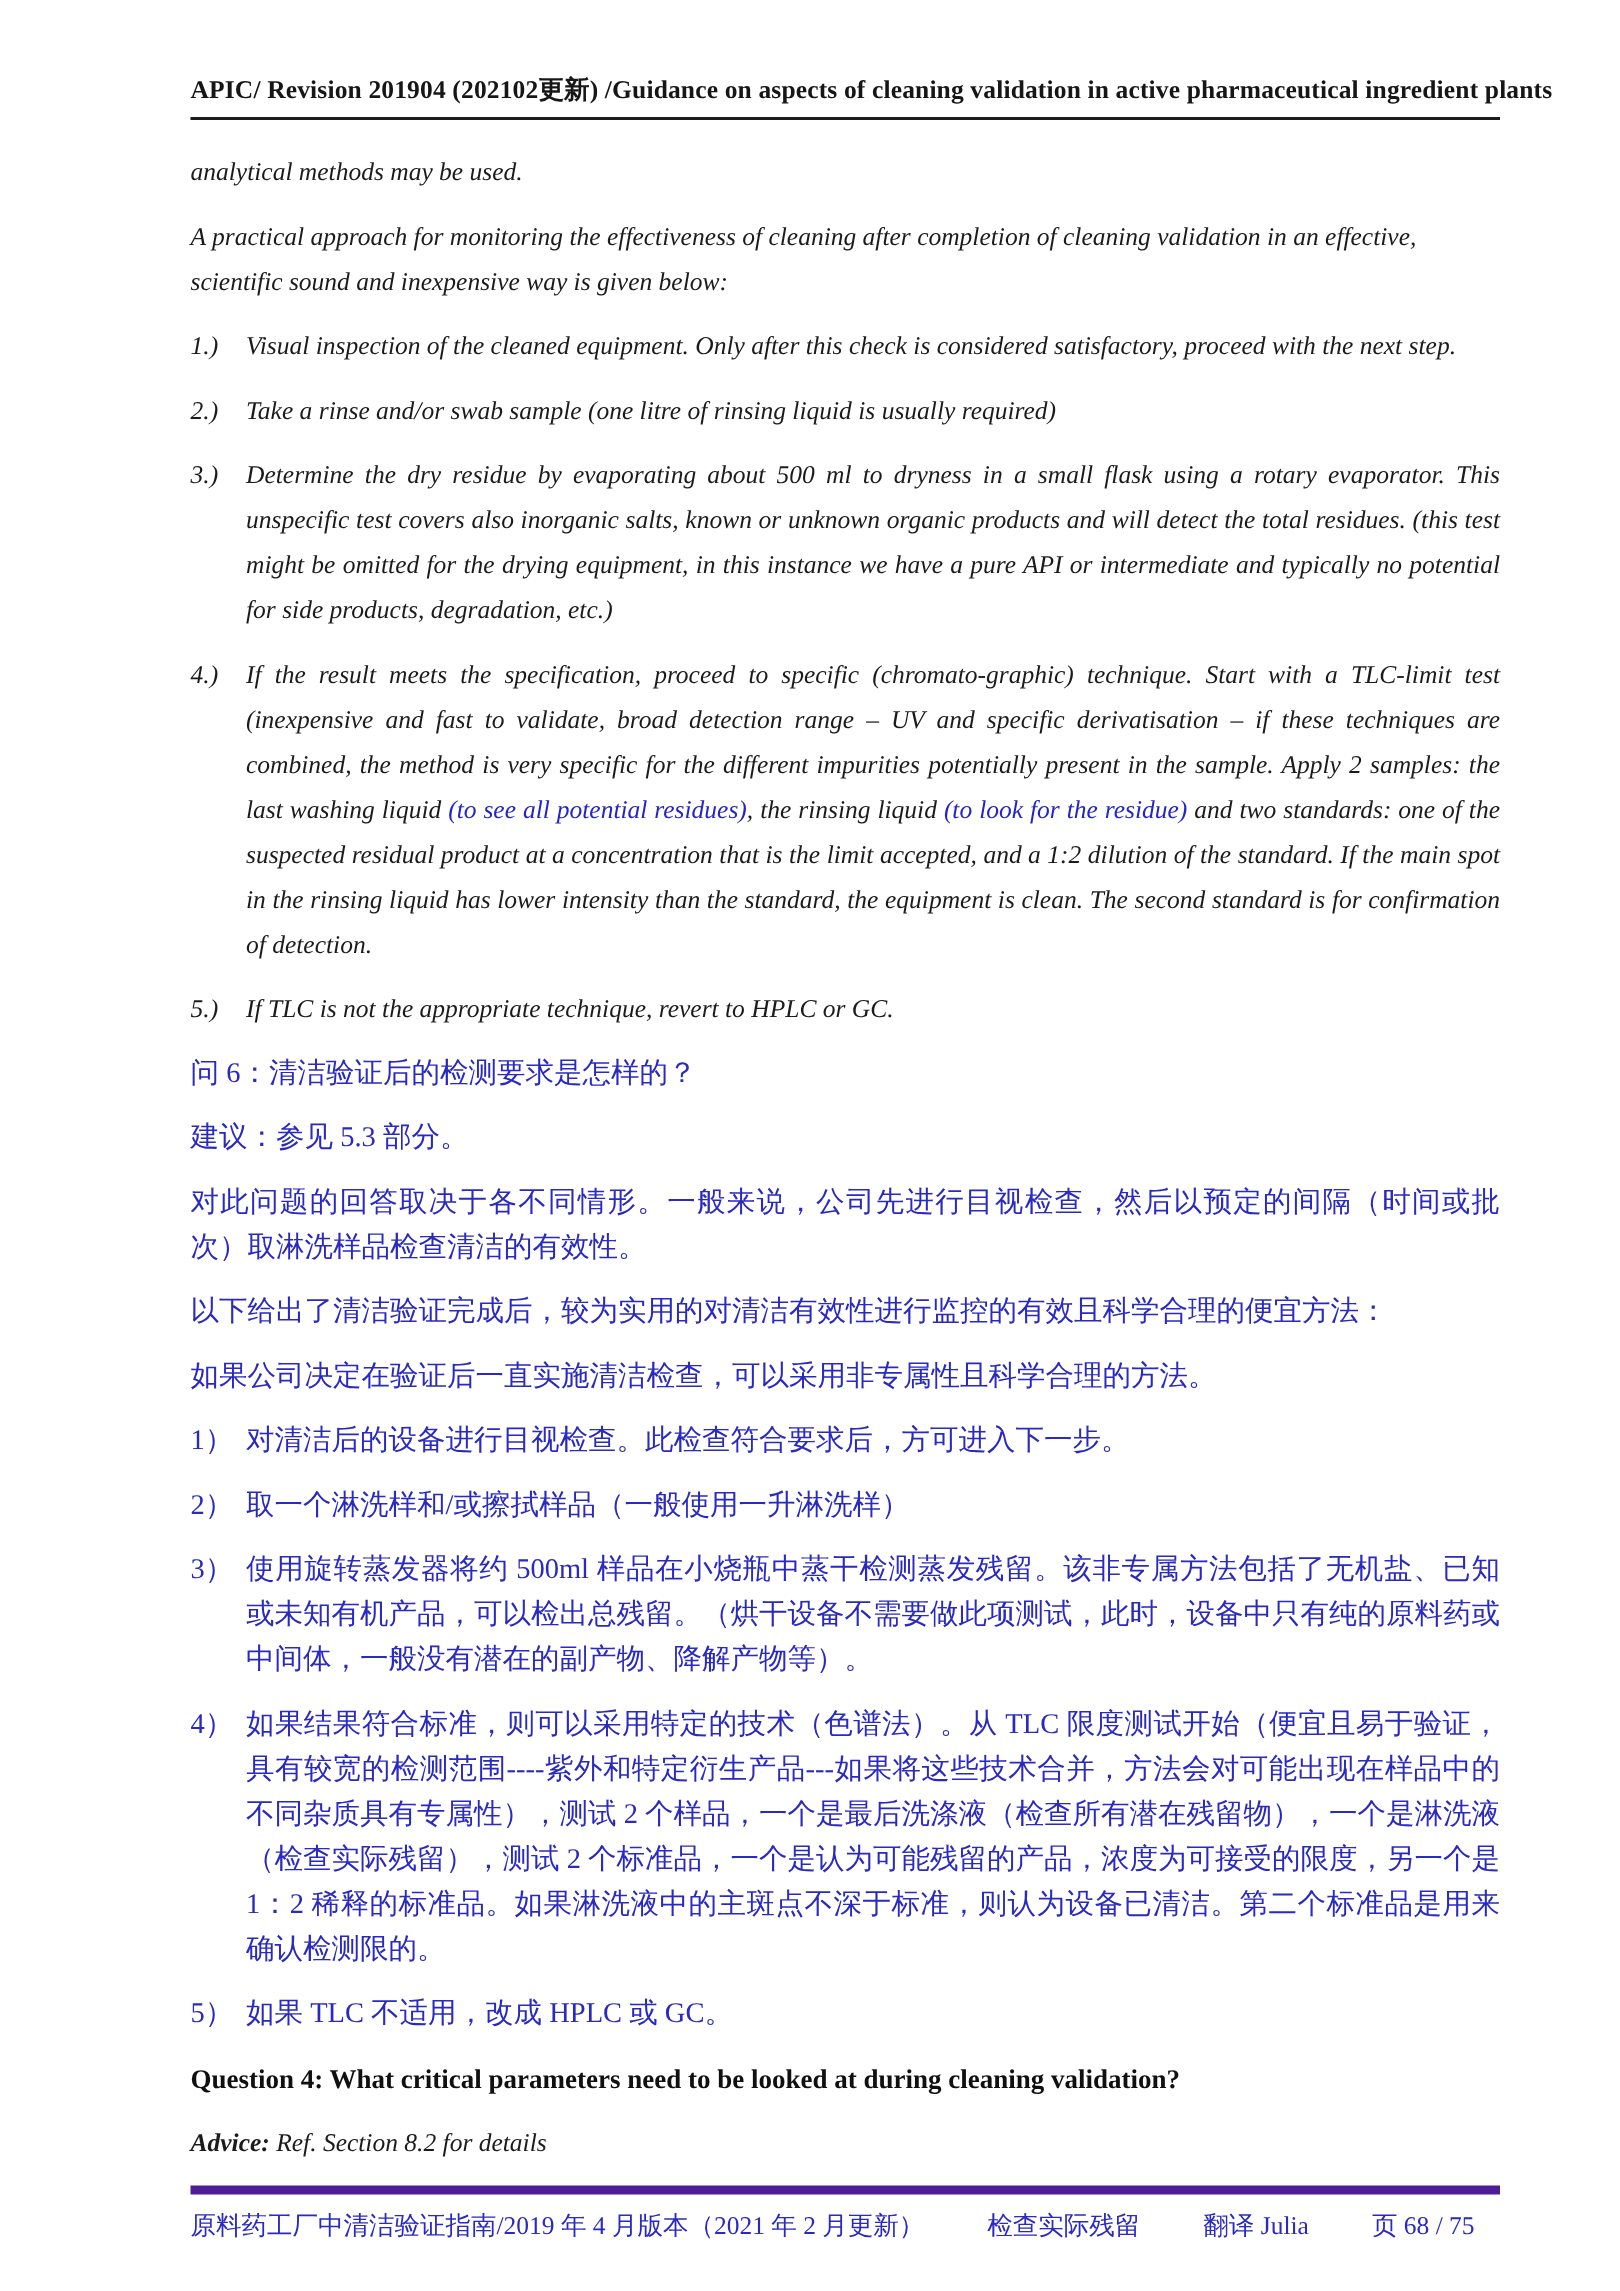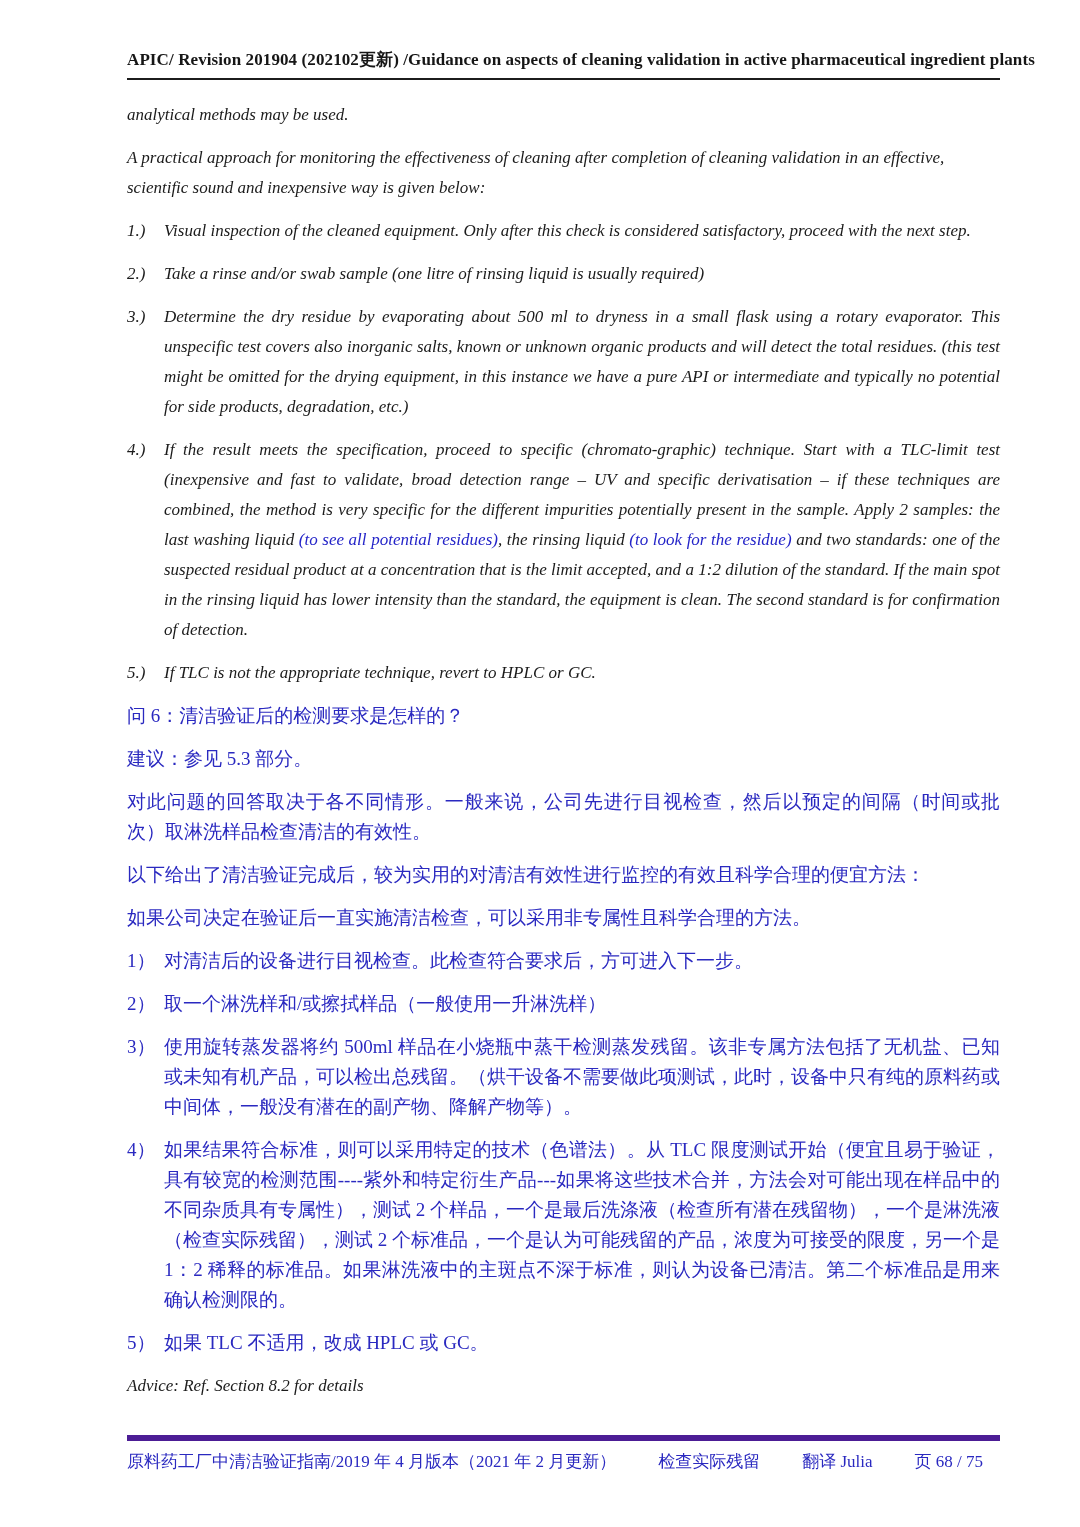--- a/index.html
+++ b/index.html
@@ -1,21 +1,21 @@
 <!DOCTYPE html>
 <html><head>
 <meta charset="utf-8">
 <style>
   html, body { margin: 0; padding: 0; background: #ffffff; }
   body { width: 1080px; height: 1527px; overflow: hidden; }
 
   .page {
     box-sizing: border-box;
     width: 1080px; height: 1527px;
-    padding: 48px 80px 4px 127px;
+    padding: 48px 80px 18px 127px;
     display: flex; flex-direction: column;
     background: #ffffff;
     font-family: "Liberation Serif", "DejaVu Serif", serif;
   }
 
   .doc-header {
     font-weight: bold;
     font-size: 17px;
     color: #161616;
     letter-spacing: 0.1px;
@@ -37,21 +37,21 @@
   .cn { font-style: normal; font-size: 19px; color: #2a29c0; }
 
   .justify { text-align: justify; }
   .justify .item-text { text-align: justify; }
 
   .item { display: flex; }
   .marker { flex: 0 0 37px; }
   .item-text { flex: 1 1 auto; }
 
   .seg-blue { color: #2424c8; }
-  .seg-bold { font-weight: normal; }
+  .seg-bold { font-weight: bold; }
 
   .doc-footer {
     margin-top: auto;
     border-top: 6px solid #4c1d95;
     padding-top: 9px;
     margin-bottom: 50px;
     display: flex;
     gap: 42px;
     font-size: 17px;
     color: #2a29c0;
@@ -106,20 +106,21 @@
         <div class="item-text"><span class="">使用旋转蒸发器将约 500ml 样品在小烧瓶中蒸干检测蒸发残留。该非专属方法包括了无机盐、已知或未知有机产品，可以检出总残留。（烘干设备不需要做此项测试，此时，设备中只有纯的原料药或中间体，一般没有潜在的副产物、降解产物等）。</span></div>
       </div>
       <div class="block cn justify item">
         <span class="marker">4）</span>
         <div class="item-text"><span class="">如果结果符合标准，则可以采用特定的技术（色谱法）。从 TLC 限度测试开始（便宜且易于验证，具有较宽的检测范围----紫外和特定衍生产品---如果将这些技术合并，方法会对可能出现在样品中的不同杂质具有专属性），测试 2 个样品，一个是最后洗涤液（检查所有潜在残留物），一个是淋洗液（检查实际残留），测试 2 个标准品，一个是认为可能残留的产品，浓度为可接受的限度，另一个是 1：2 稀释的标准品。如果淋洗液中的主斑点不深于标准，则认为设备已清洁。第二个标准品是用来确认检测限的。</span></div>
       </div>
       <div class="block cn item">
         <span class="marker">5）</span>
         <div class="item-text"><span class="">如果 TLC 不适用，改成 HPLC 或 GC。</span></div>
       </div>
+      <div class="block en bold"><span class="">Question 4: What critical parameters need to be looked at during cleaning validation?</span></div>
       <div class="block en"><span class="seg-bold">Advice:</span><span class=""> Ref. Section 8.2 for details</span></div>
     </div>
 
   <div class="doc-footer">
     <span>原料药工厂中清洁验证指南/2019 年 4 月版本（2021 年 2 月更新）</span>
     <span>检查实际残留</span>
     <span>翻译  Julia</span>
     <span>页  68 / 75</span>
   </div>
 

